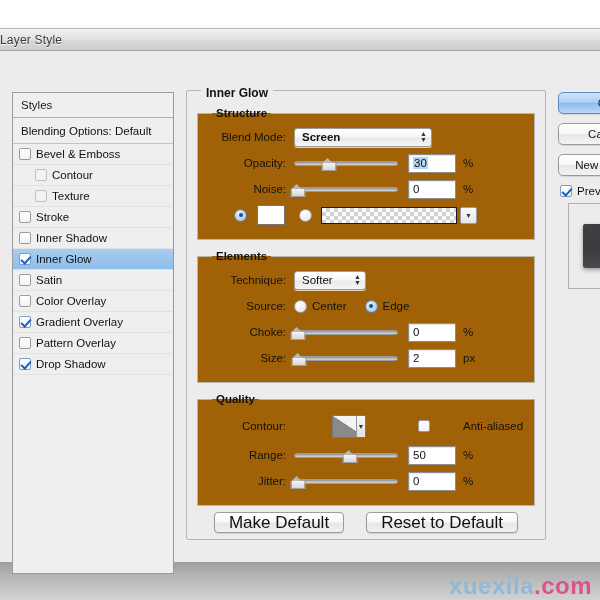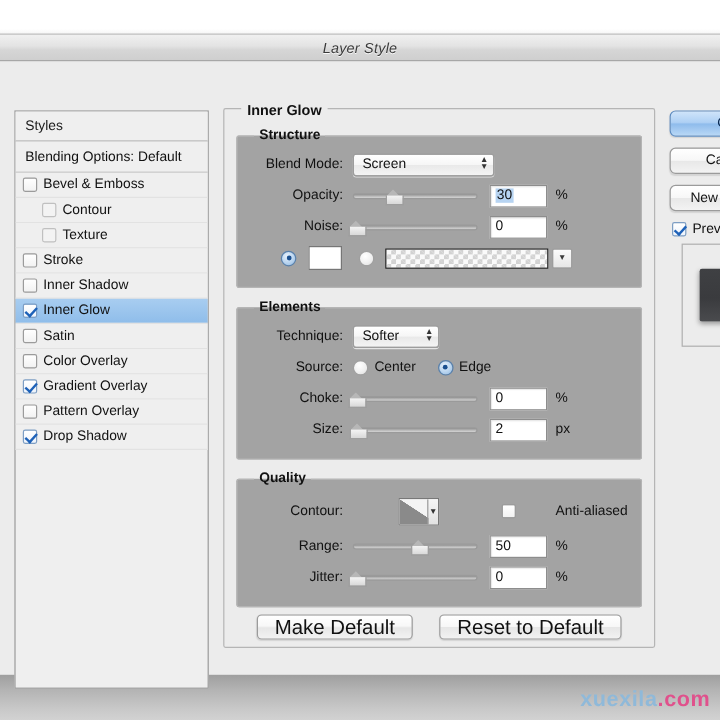--- a/index.html
+++ b/index.html
@@ -28,23 +28,22 @@
   #window {
     position: absolute;
     left: 0px; top: 28px; width: 600px; height: 534px;
     background: #ebebeb;
     border-top: 1px solid #b9b9b9;
   }
   #titlebar {
     height: 22px;
     background: linear-gradient(180deg,#f0f0f0 0%,#e3e3e3 45%,#d6d6d6 60%,#cfcfcf 100%);
     border-bottom: 1px solid #a7a7a7;
-    display: flex; align-items: center; justify-content: center;
+    display: flex; align-items: center; 
     position: relative;
-    font-style: italic;
   }
   #titlebar .title {
     font-size: 12px; color: #3a3a3a; font-weight: 400;
     letter-spacing: .2px;
     text-shadow: 0 1px 0 rgba(255,255,255,.85);
   }
   #dialog-body {
     position: absolute; left:0; top:23px; right:0; bottom:0;
     background: #ececec;
     padding: 8px 0 0 0;
@@ -106,21 +105,21 @@
   #options-pane {
     position: absolute; left: 186px; top: 38px;
     width: 360px; height: 484px;
   }
 
   fieldset.grp {
     border: 1px solid #b5b5b5;
     border-radius: 2px;
     margin: 0 0 10px 0;
     padding: 6px 10px 10px 10px;
-    background: #a3a3a3;
+    background: #a16207;
   }
   fieldset.grp > legend {
     font-size: 11.5px; font-weight: bold; color: #111;
     padding: 0 4px; margin-left: 4px;
   }
   #glow-outer {
     border: 1px solid #b5b5b5; border-radius: 2px;
     padding: 4px 10px 6px 10px;
     background: #ececec;
   }
@@ -149,21 +148,21 @@
   }
   .popup .pv { font-size: 11.5px; color: #111; }
   .popup .arrows {
     margin-left: auto; padding-left: 12px;
     display: flex; flex-direction: column; line-height: 0;
   }
   .popup .arrows i {
     font-style: normal; font-size: 7px; color: #333;
     display: block; height: 6px; line-height: 6px;
   }
-  #blendmode-popup { width: 118px; }
+  #blendmode-popup { width: 138px; font-weight: bold; }
   #technique-popup { width: 72px; }
 
   
   .slider {
     position: relative; width: 104px; height: 16px;
     display: flex; align-items: center;
   }
   .slider .track {
     position: absolute; left: 0; right: 0; top: 6px;
     height: 5px; border-radius: 3px;
@@ -312,21 +311,21 @@
   #thumb-shape {
     width: 42px; height: 44px;
     background: linear-gradient(180deg,#3f4043 0%,#3a3b3e 55%,#4a4b4e 100%);
     border-radius: 2px;
     box-shadow: 0 2px 4px rgba(0,0,0,.35);
   }
 
   
   #watermark {
     position: absolute; right: 8px; top: 572px;
-    font-size: 18px; font-weight: bold;
+    font-size: 24px; font-weight: bold;
     letter-spacing: .5px;
     font-family: "Liberation Sans", sans-serif;
   }
   #watermark .a { color: #8fb9d9; }
   #watermark .b { color: #e0518c; }
 </style>
 </head>
 <body>
 
 <div id="backdrop"></div>

